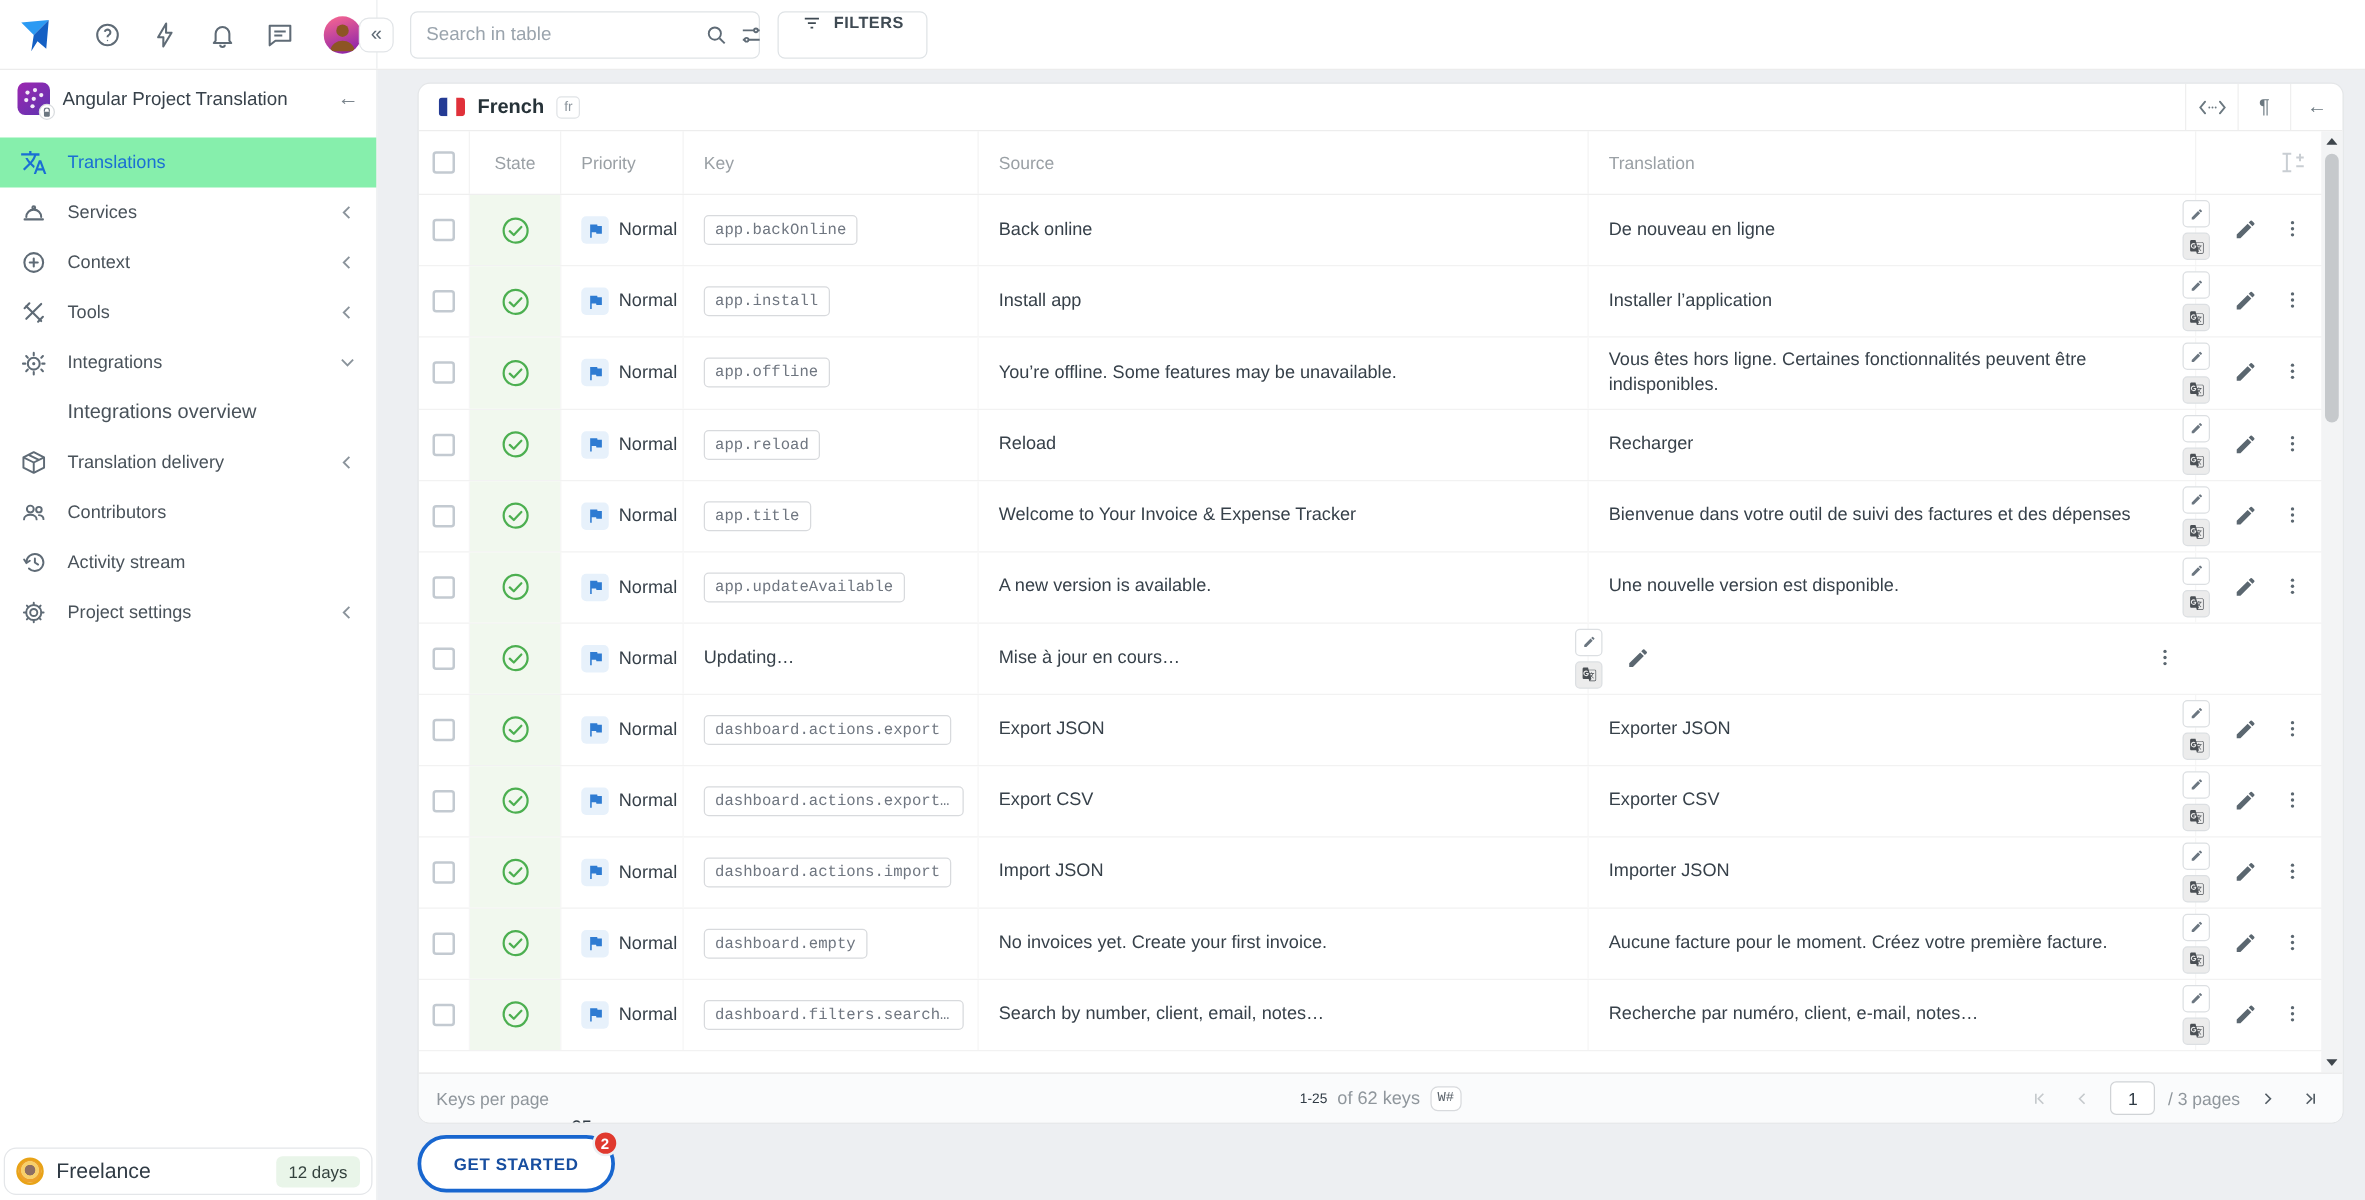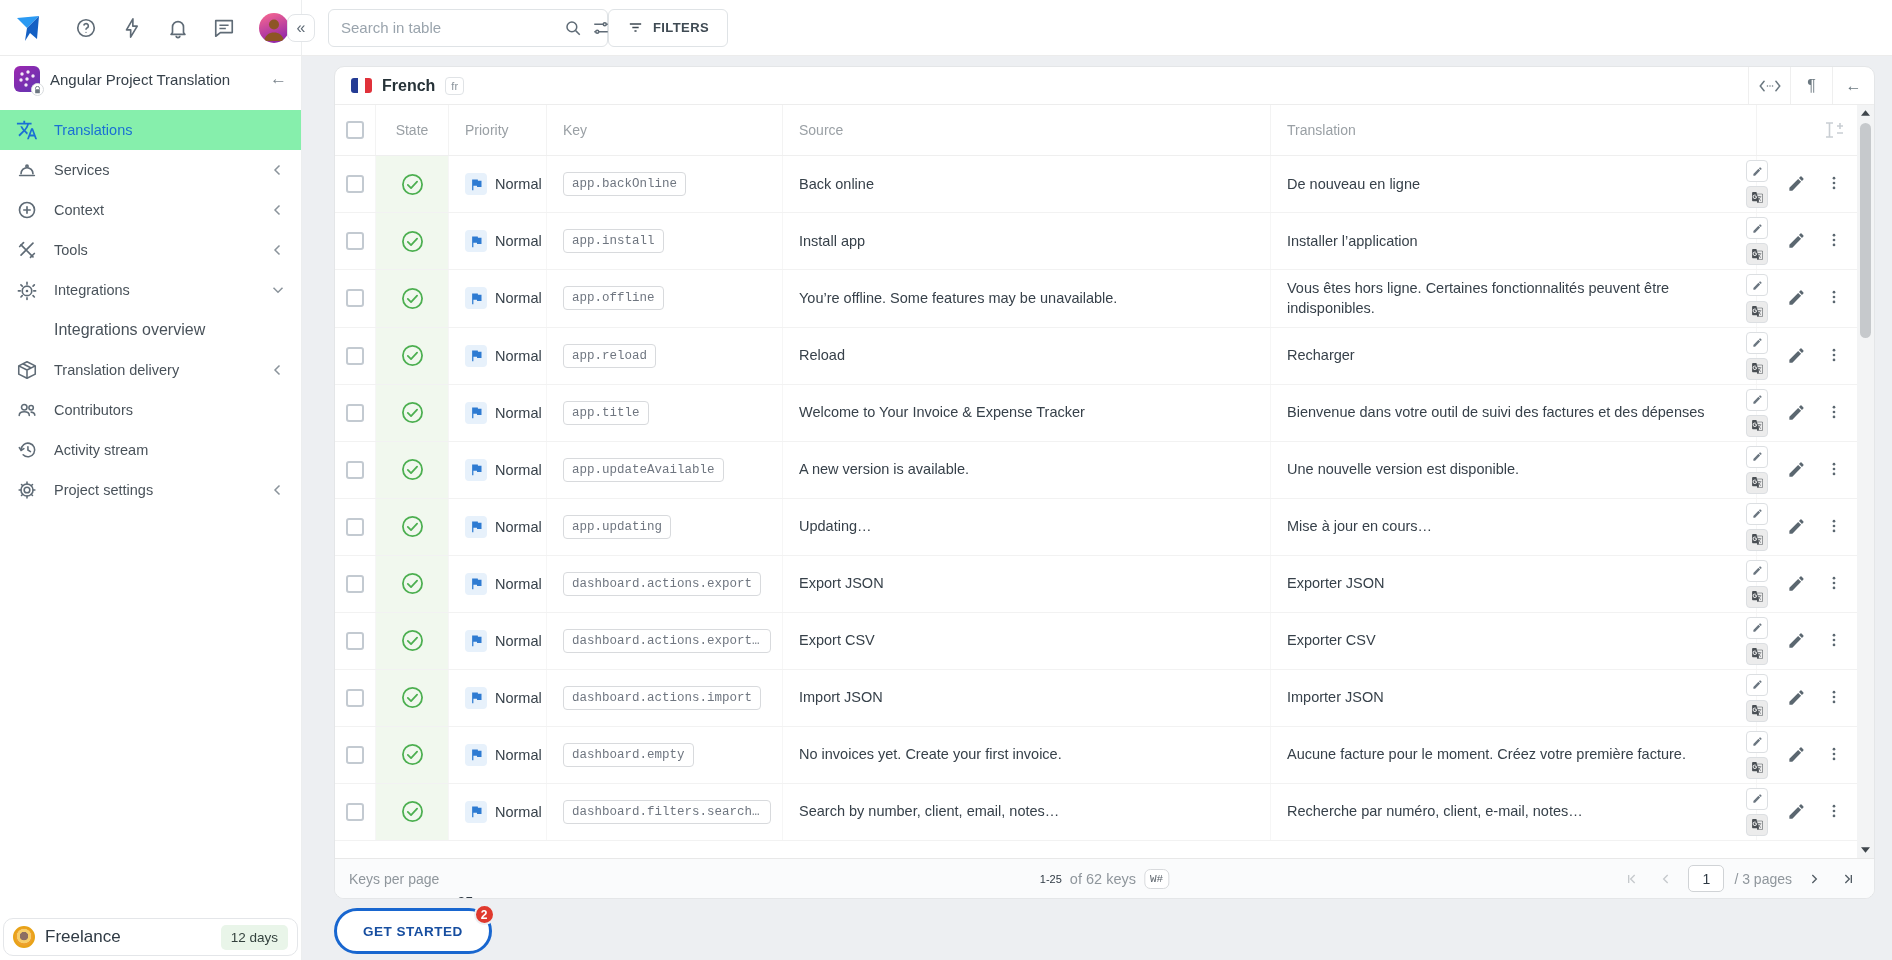--- a/index.html
+++ b/index.html
@@ -21,22 +21,22 @@
   .topbar-main { flex:1; display:flex; align-items:center; position:relative; padding-left:26px; }
   .collapse-btn { position:absolute; left:-15px; top:14px; width:28px; height:28px; background:#fff;
                   border:1px solid #e2e5e8; border-radius:8px; display:flex; align-items:center;
                   justify-content:center; font-size:16px; color:#5f6b76; cursor:pointer; z-index:6; }
   .searchbox { width:280px; height:38px; border:1px solid #dfe3e6; border-radius:6px; background:#fff;
                display:flex; align-items:center; padding:0 10px 0 12px;gap:24px; }
   .searchbox input { border:none; outline:none; flex:1; font-size:15px; color:#3c4852;
                      font-family:"Liberation Sans",sans-serif; background:transparent; }
   .searchbox input::placeholder { color:#9aa4ad; }
   .sb-icons { display:flex; gap:10px; align-items:center; color:#5f6b76; }
-  .filters-btn { height:38px; border:1px solid #dfe3e6; border-radius:6px; background:#fff;
-                 display:flex; align-items:center; gap:9px; padding:0 18px; cursor:pointer;
+  .filters-btn { margin-left:14px; height:38px; border:1px solid #dfe3e6; border-radius:6px; background:#fff;
+                 display:flex; gap:9px; padding:0 18px; cursor:pointer;
                  font-size:13px; font-weight:700; letter-spacing:.4px; color:#3f4a53; }
 
   
   .sidebar { position:absolute; top:56px; left:0; width:302px; bottom:0; background:#fff;
              border-right:1px solid #eceeef; }
   .project-row { height:46px; display:flex; align-items:center; gap:10px; padding:0 14px; }
   .project-avatar { width:26px; height:26px; border-radius:6px; position:relative;
                     background:linear-gradient(140deg,#9c27b0,#5e35b1); flex:none; }
   .project-avatar .dots { position:absolute; inset:0; }
   .lock-badge { position:absolute; right:-4px; bottom:-4px; width:13px; height:13px; background:#fff;
@@ -705,23 +705,20 @@
                   <polyline points="7.5 12.4 10.6 15.4 16.4 9.2" stroke-linecap="round" stroke-linejoin="round"></polyline>
       </svg>
     </div>
     <div class="cell c-priority">
       <span class="flag-wrap">
         <svg width="15" height="15" viewBox="0 0 24 24" fill="#2e7bd2">
                     <path d="M14.4 6 14 4H5v17h2v-7h5.6l.4 2h7V6z"></path>
                   </svg>
       </span>
       <span class="priority-label">Normal</span>
-    </div>
-    <div class="cell c-key">
-      <span class="key-chip">app.updating</span>
     </div>
     <div class="cell c-source">
       <span>Updating…</span>
     </div>
     <div class="cell c-translation">
       <span>Mise à jour en cours…</span>
     </div>
     <div class="cell c-actions">
       <div class="mini-col">
         <span class="mini-btn">

